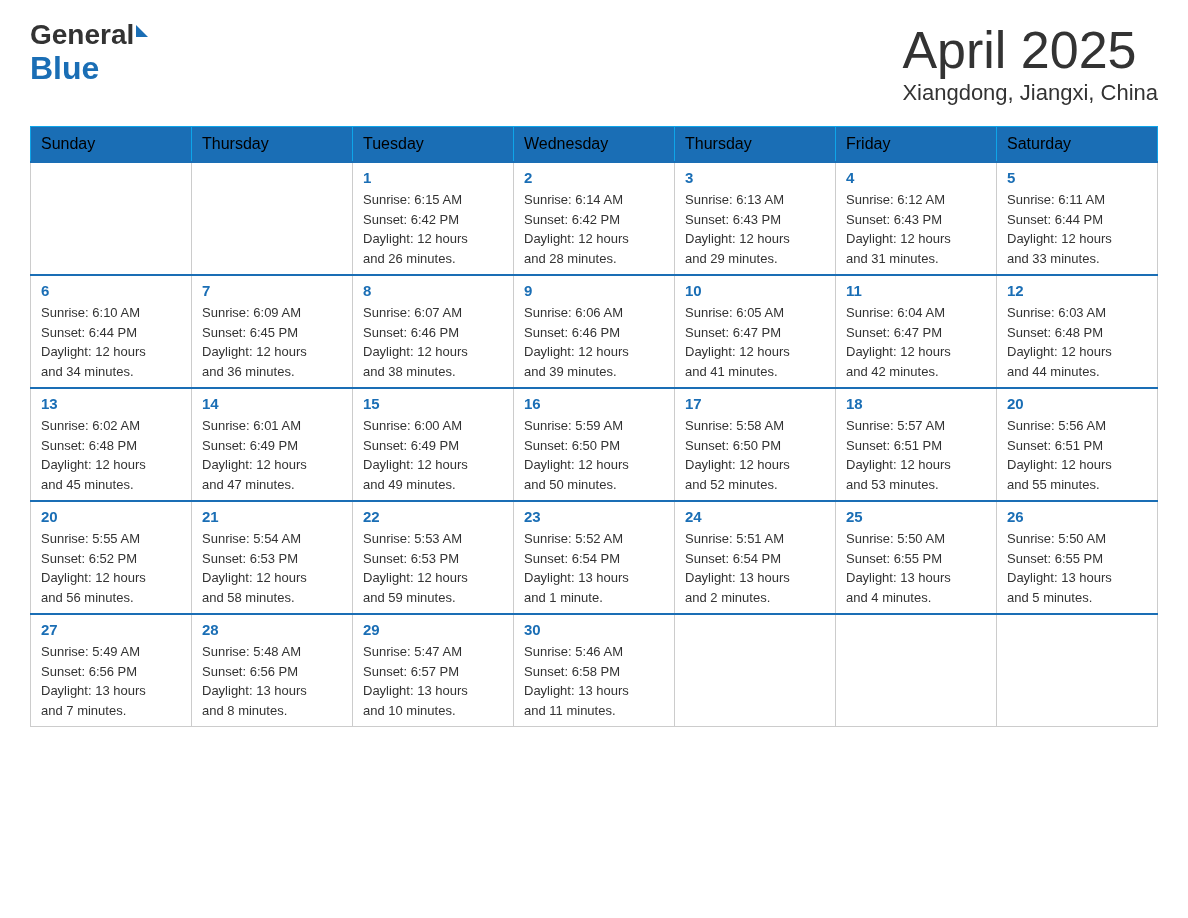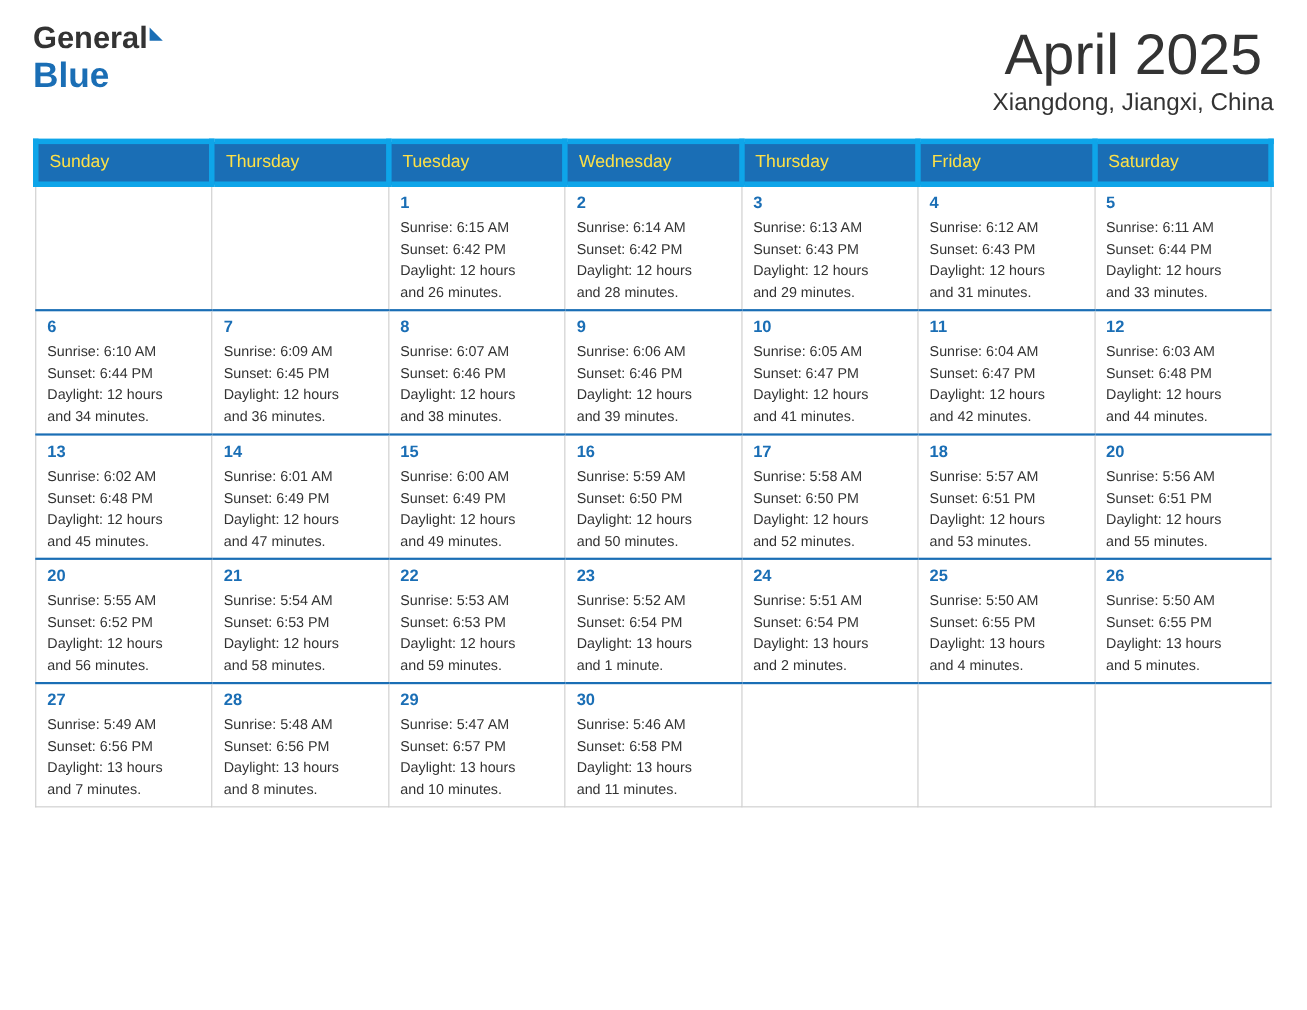--- a/index.html
+++ b/index.html
@@ -35,44 +35,44 @@
       height: 0;
       border-left: 12px solid #1a6eb5;
       border-top: 12px solid transparent;
       border-bottom: 0px solid transparent;
       display: inline-block;
       margin-left: 2px;
       position: relative;
       top: -4px;
     }
     .title-section {
-      text-align: center;
+      text-align: left;
     }
     .calendar-title {
       font-size: 52px;
       font-weight: normal;
       color: #333;
     }
     .calendar-subtitle {
       font-size: 22px;
       color: #333;
     }
     .calendar-table {
       width: 100%;
       border-collapse: collapse;
       border: 1px solid #ccc;
     }
     .calendar-table th {
       background-color: #1a6eb5;
-      color: #fde047;
+      color: #000000;
       padding: 8px 10px;
       text-align: left;
       font-size: 16px;
       font-weight: normal;
-      border: 5px solid #0ea5e9;
+      border: 1px solid #0ea5e9;
     }
     .calendar-table td {
       vertical-align: top;
       padding: 6px 10px;
       border: 1px solid #ccc;
       width: 14.28%;
       min-height: 90px;
       font-size: 13px;
       color: #333;
     }

